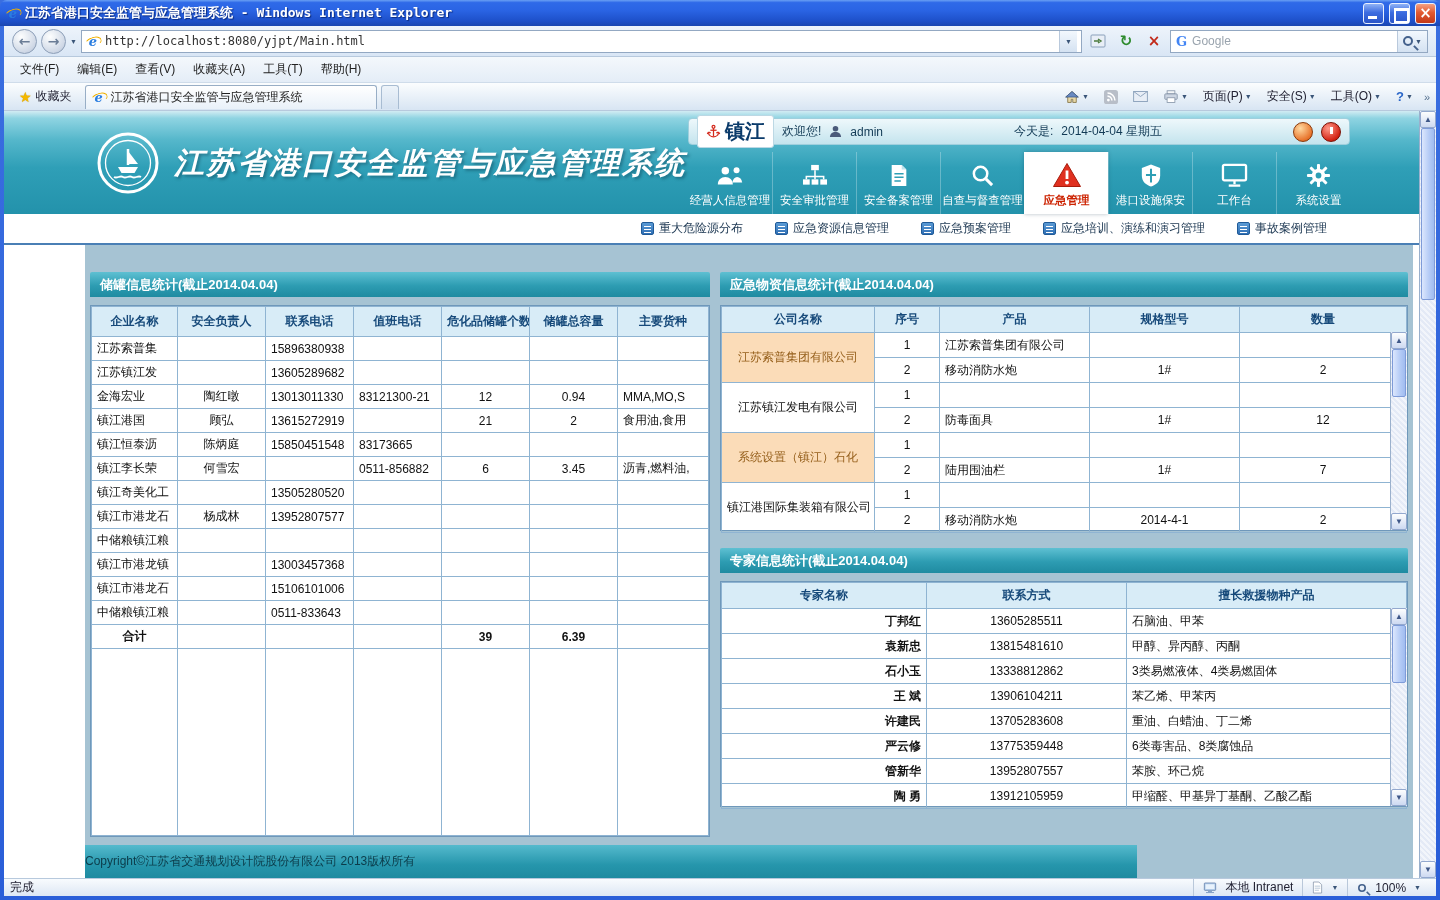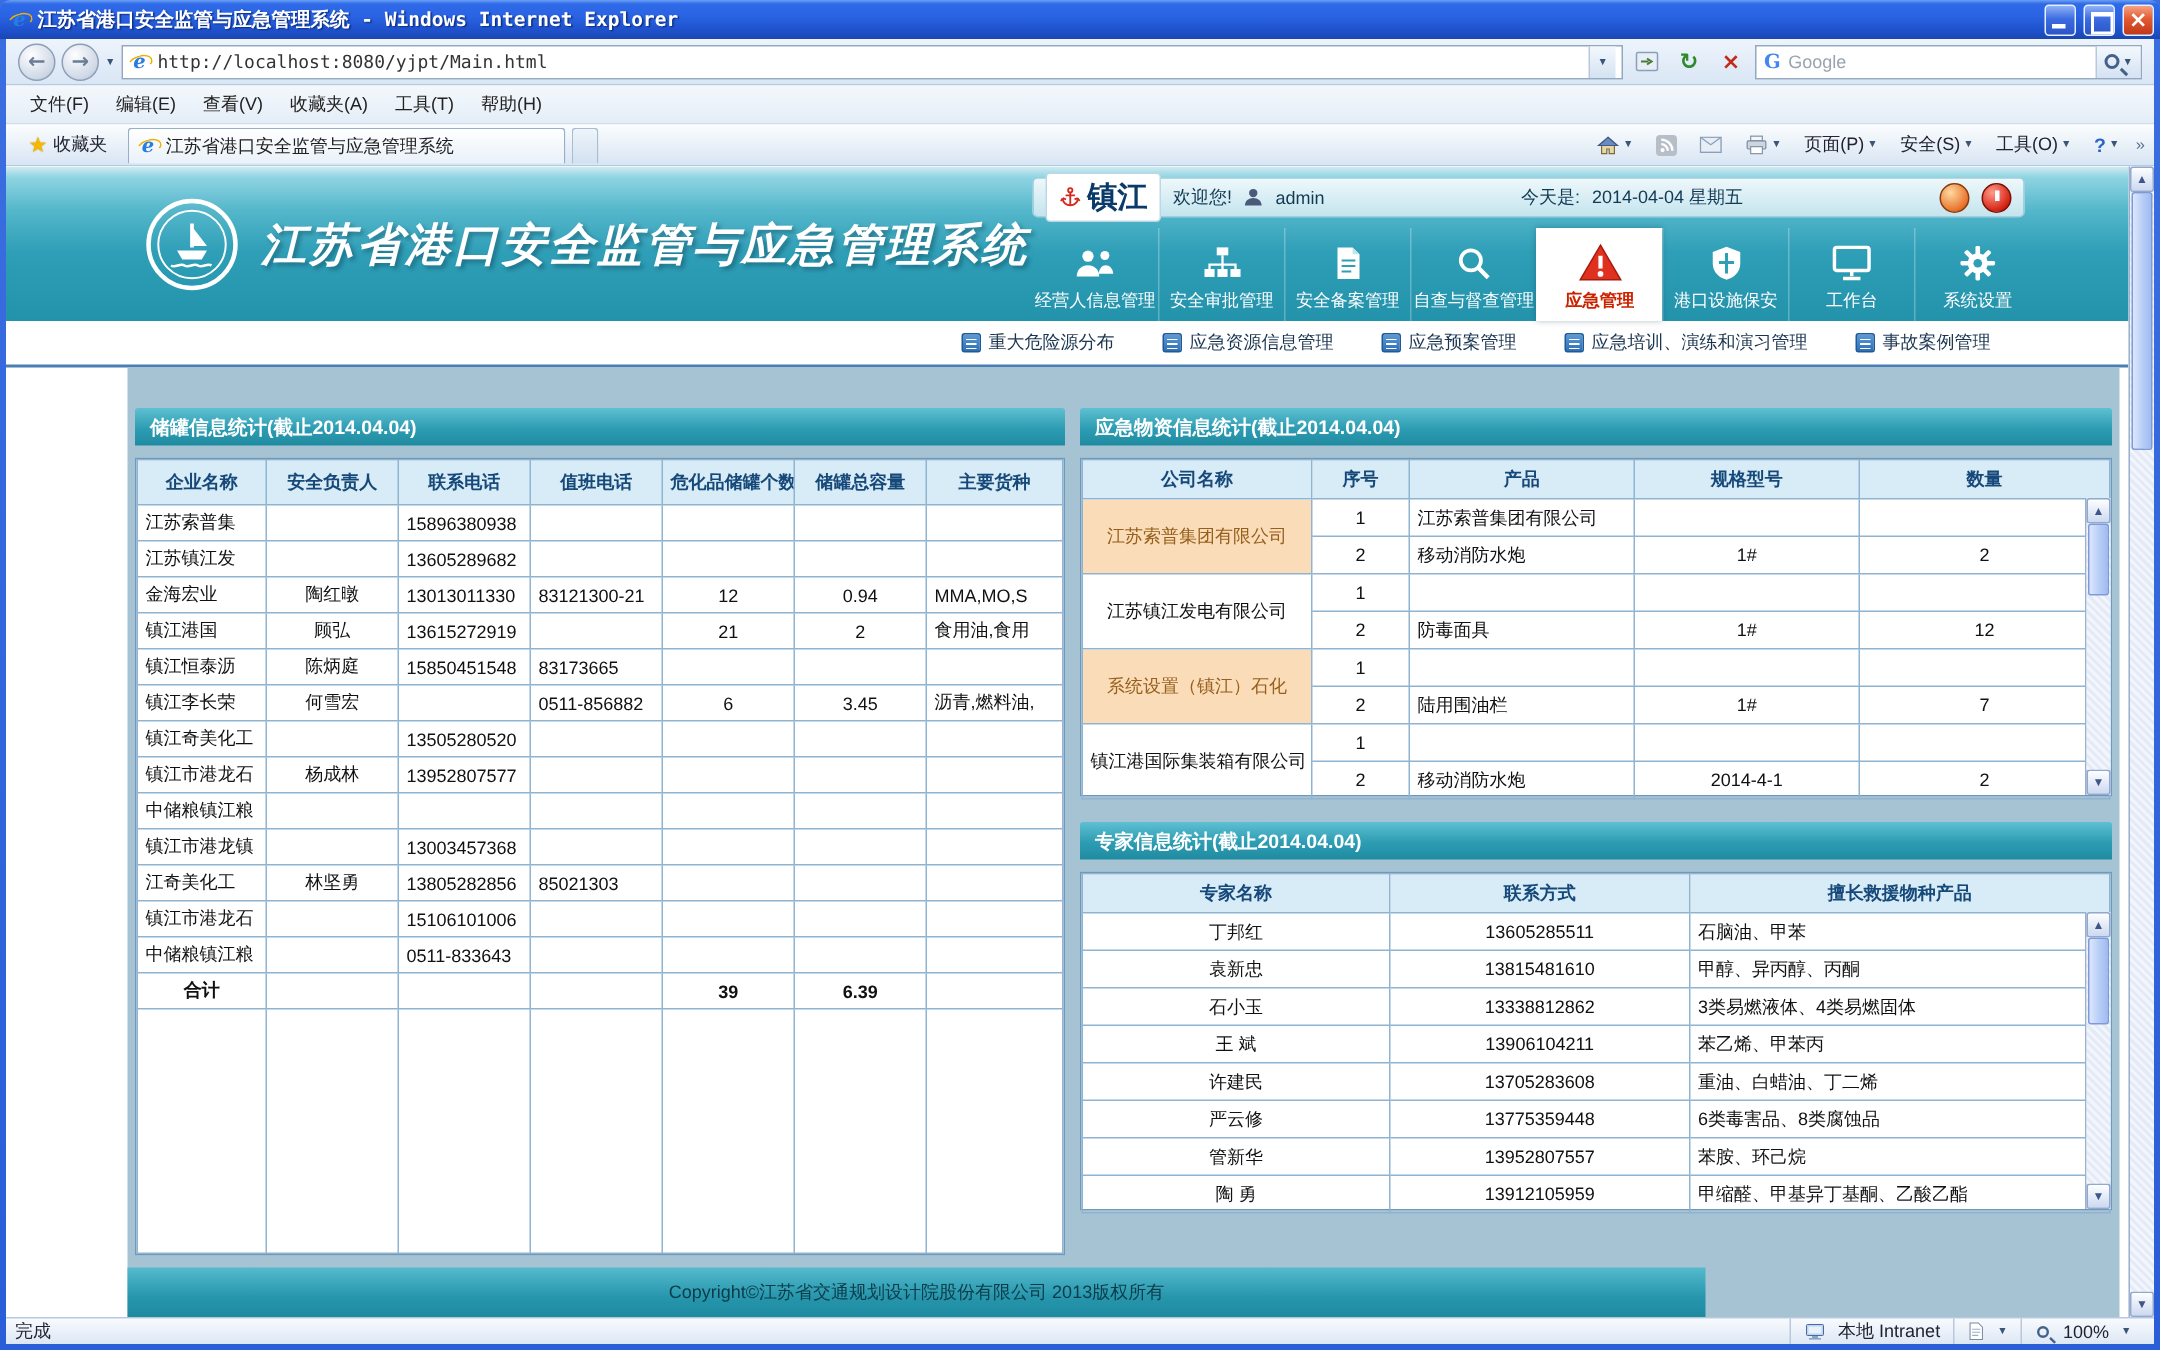--- a/index.html
+++ b/index.html
@@ -99,32 +99,32 @@
 .tank-body th{height:30px}
 .tank-body td{height:24px}
 .materials-body th,.experts-body th{height:26px}
 .materials-body td,.experts-body td{height:25px}
 .a-l{text-align:left}.a-c{text-align:center}
 .total-row td{font-weight:bold;text-align:center}
 tr.filler td{height:auto}
 td.company{text-align:center;vertical-align:middle}
 td.company.hl{background:#fbdcb8;color:#96601c}
 td.qty{padding-right:22px}
-td.expert-name{font-weight:normal;text-align:center}
+td.expert-name{font-weight:bold;text-align:right}
 td.spec-cell{padding-right:20px}
 
 
 .vscroll{position:absolute;top:26px;right:0;bottom:0;width:17px;background:#eef2fa;border-left:1px solid #9ab0cc;display:flex;flex-direction:column}
 .sb-btn{height:17px;background:linear-gradient(180deg,#fdfefe,#cdd9f1);border:1px solid #93a8ce;border-radius:2px;color:#3e5788;font-size:8px;line-height:15px;text-align:center;cursor:pointer;flex:none}
 .sb-track{flex:1;position:relative;background:repeating-linear-gradient(45deg,#f2f5fb 0 2px,#e4eaf6 2px 4px);cursor:pointer}
 .sb-thumb{position:absolute;left:1px;right:1px;top:0;background:linear-gradient(90deg,#dce7fd,#b4cbf6 60%,#a0bcf0);border:1px solid #7e9bd8;border-radius:2px;cursor:grab}
 .main-sb{width:17px;height:767px;background:#eef2fa;border-left:1px solid #9ab0cc;display:flex;flex-direction:column;flex:none}
 
 
-.page-footer{position:absolute;left:0;bottom:0;width:1052px;height:33px;line-height:33px;text-align:center;
+.page-footer{position:absolute;left:0;bottom:0;width:1052px;height:33px;line-height:33px;
  background:linear-gradient(180deg,#55bacd,#2696ac 60%,#1e8aa0);color:#0c3c4a;font-size:12px}
 
 
 .statusbar{height:18px;background:linear-gradient(180deg,#f8fbfe,#dde7f4);border-top:1px solid #b7c9dd;display:flex;align-items:flex-start;font-size:12px;color:#223;padding:0 6px}
 .st-left{flex:1}
 .st-sec{display:flex;align-items:center;gap:8px;padding:0 9px;border-left:1px solid #b9c8da;height:100%}
 .mag-s{transform:scale(.8)}
 
 
 svg{display:block}
@@ -512,29 +512,20 @@
                         <tr>
                           <td class="a-l">镇江市港龙镇</td>
                           <td class="a-c"></td>
                           <td class="a-l">13003457368</td>
                           <td class="a-l"></td>
                           <td class="a-c"></td>
                           <td class="a-c"></td>
                           <td class="a-l"></td>
                         </tr>
                         <tr>
-                          <td class="a-l">江奇美化工</td>
-                          <td class="a-c">林坚勇</td>
-                          <td class="a-l">13805282856</td>
-                          <td class="a-l">85021303</td>
-                          <td class="a-c"></td>
-                          <td class="a-c"></td>
-                          <td class="a-l"></td>
-                        </tr>
-                        <tr>
                           <td class="a-l">镇江市港龙石</td>
                           <td class="a-c"></td>
                           <td class="a-l">15106101006</td>
                           <td class="a-l"></td>
                           <td class="a-c"></td>
                           <td class="a-c"></td>
                           <td class="a-l"></td>
                         </tr>
                         <tr>
                           <td class="a-l">中储粮镇江粮</td>

